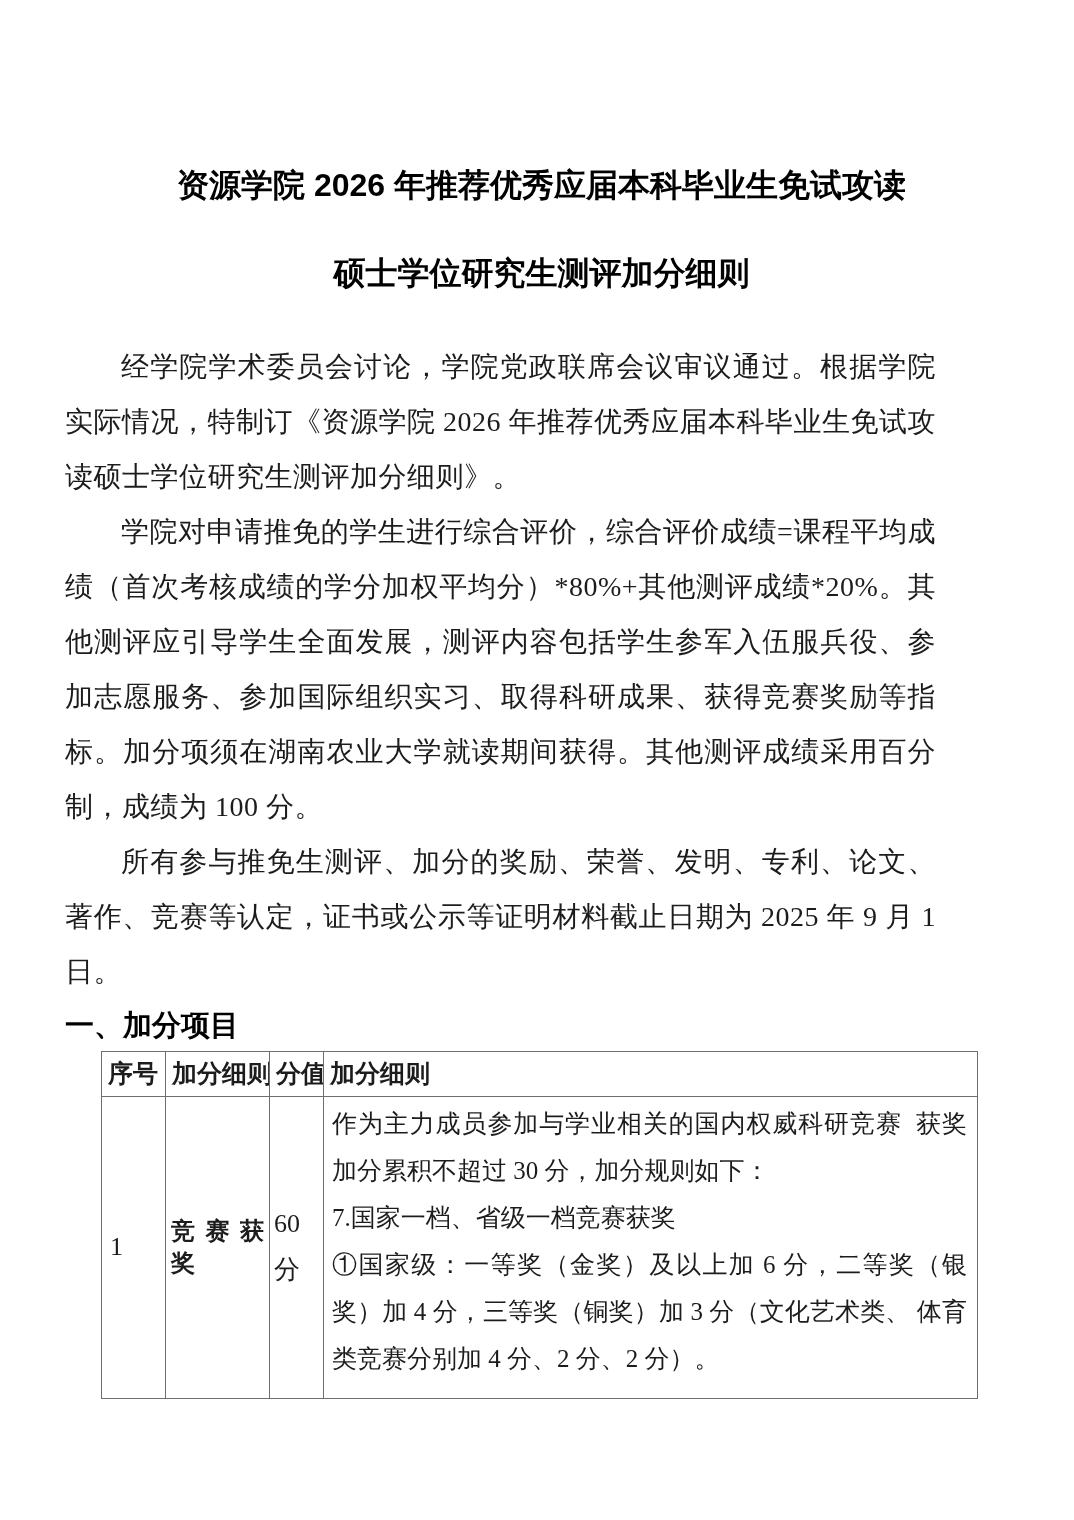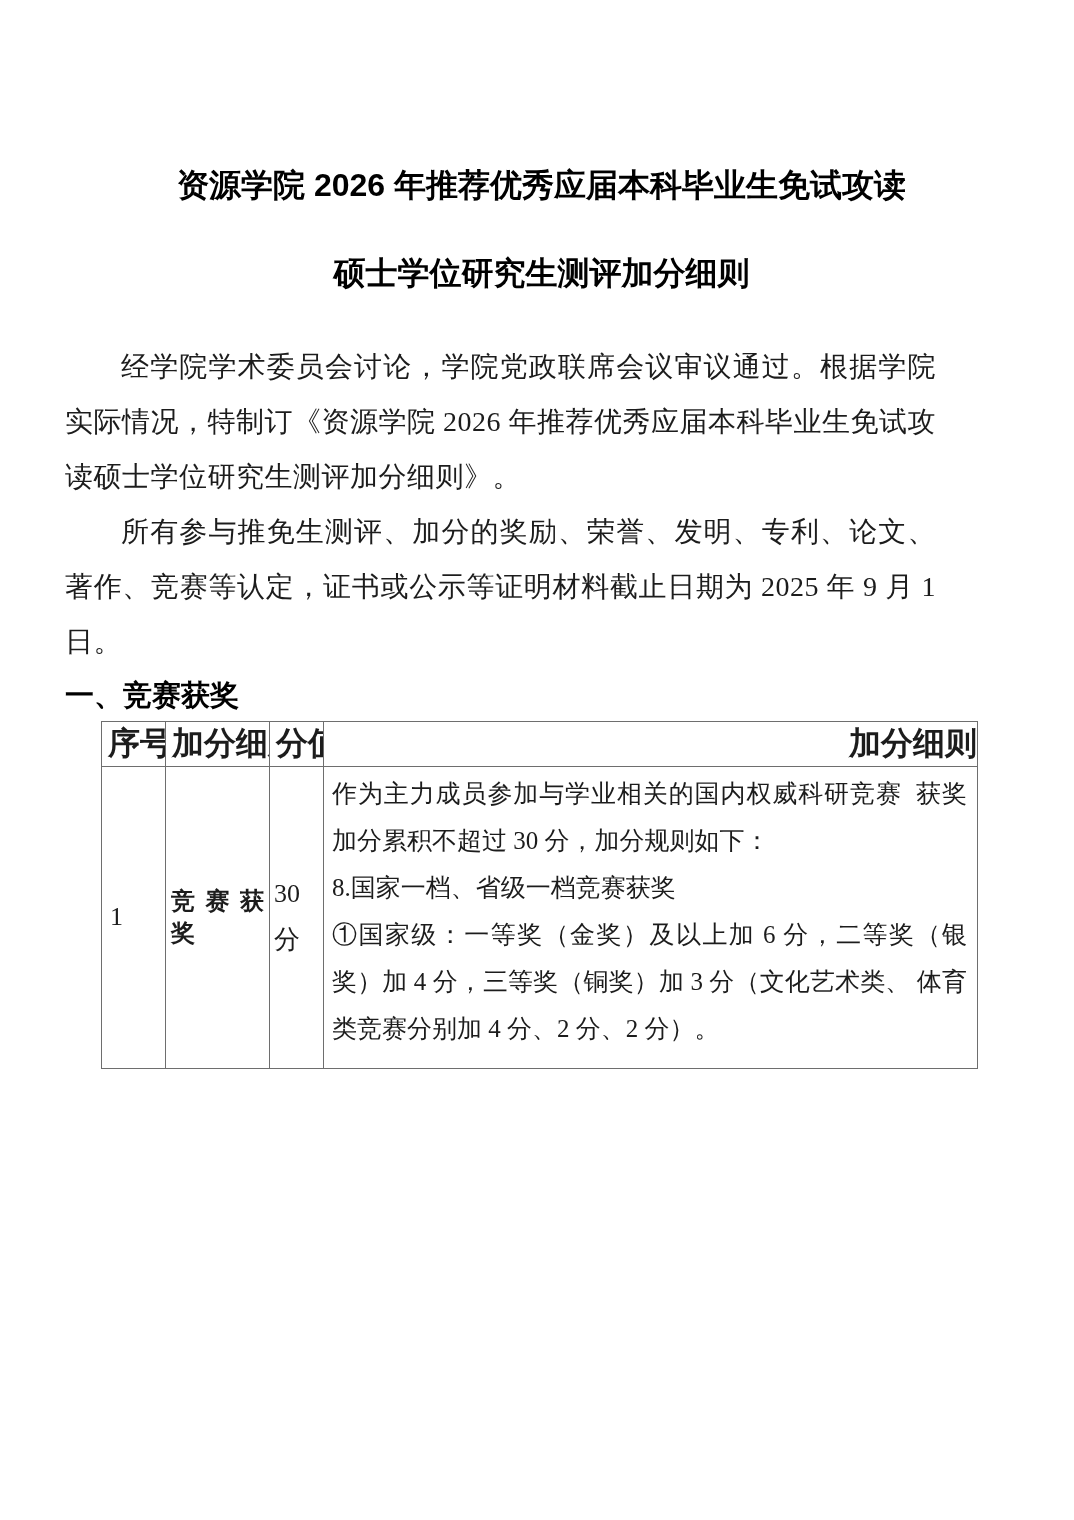--- a/index.html
+++ b/index.html
@@ -61,23 +61,23 @@
   .score-table td {
     border: 1px solid #6e6e6e;
     padding: 0;
     font-size: 26px;
     color: #1c1c1c;
   }
   .score-table thead tr { height: 45px; }
   .score-table tbody tr { height: 302px; }
   .score-table th {
     font-weight: 700;
-    text-align: right;
+    text-align: left;
     padding-left: 6px;
-    font-size: 32px;
+    font-size: 25px;
     white-space: nowrap;
     overflow: hidden;
   }
   td.cell-no {
     vertical-align: middle;
     padding-left: 8px;
   }
   td.cell-category {
     vertical-align: middle;
     padding: 12px 5px;
@@ -111,23 +111,24 @@
 
 <div class="page">
 
   <h1 class="doc-title">
     <span class="title-line">资源学院 2026 年推荐优秀应届本科毕业生免试攻读</span>
     <span class="title-line">硕士学位研究生测评加分细则</span>
   </h1>
 
   <div class="body-text">
     <p class="body-para">经学院学术委员会讨论，学院党政联席会议审议通过。根据学院实际情况，特制订《资源学院 2026 年推荐优秀应届本科毕业生免试攻读硕士学位研究生测评加分细则》。</p>
+    <p class="body-para">学院对申请推免的学生进行综合评价，综合评价成绩=课程平均成绩（首次考核成绩的学分加权平均分）*80%+其他测评成绩*20%。其他测评应引导学生全面发展，测评内容包括学生参军入伍服兵役、参加志愿服务、参加国际组织实习、取得科研成果、获得竞赛奖励等指标。加分项须在湖南农业大学就读期间获得。其他测评成绩采用百分制，成绩为 100 分。</p>
     <p class="body-para">所有参与推免生测评、加分的奖励、荣誉、发明、专利、论文、著作、竞赛等认定，证书或公示等证明材料截止日期为 2025 年 9 月 1 日。</p>
 
-    <h2 class="section-heading">一、竞赛获奖</h2>
+    <h2 class="section-heading">一、加分项目</h2>
   </div>
 
   <table class="score-table">
     <colgroup>
       <col style="width:64px">
       <col style="width:104px">
       <col style="width:54px">
       <col style="width:654px">
     </colgroup>
     <thead>
@@ -135,23 +136,23 @@
         <th>序号</th>
         <th>加分细则</th>
         <th>分值</th>
         <th>加分细则</th>
       </tr>
     </thead>
     <tbody>
       <tr>
         <td class="cell-no">1</td>
         <td class="cell-category">竞赛获奖</td>
-        <td class="cell-score">30 分</td>
+        <td class="cell-score">60 分</td>
         <td class="cell-details">
           <p>作为主力成员参加与学业相关的国内权威科研竞赛  获奖加分累积不超过 30 分，加分规则如下：</p>
-          <p>8.国家一档、省级一档竞赛获奖</p>
+          <p>7.国家一档、省级一档竞赛获奖</p>
           <p>①国家级：一等奖（金奖）及以上加 6 分，二等奖（银奖）加 4 分，三等奖（铜奖）加 3 分（文化艺术类、 体育类竞赛分别加 4 分、2 分、2 分）。</p>
         </td>
       </tr>
     </tbody>
   </table>
 
 </div>
 
 </body></html>

